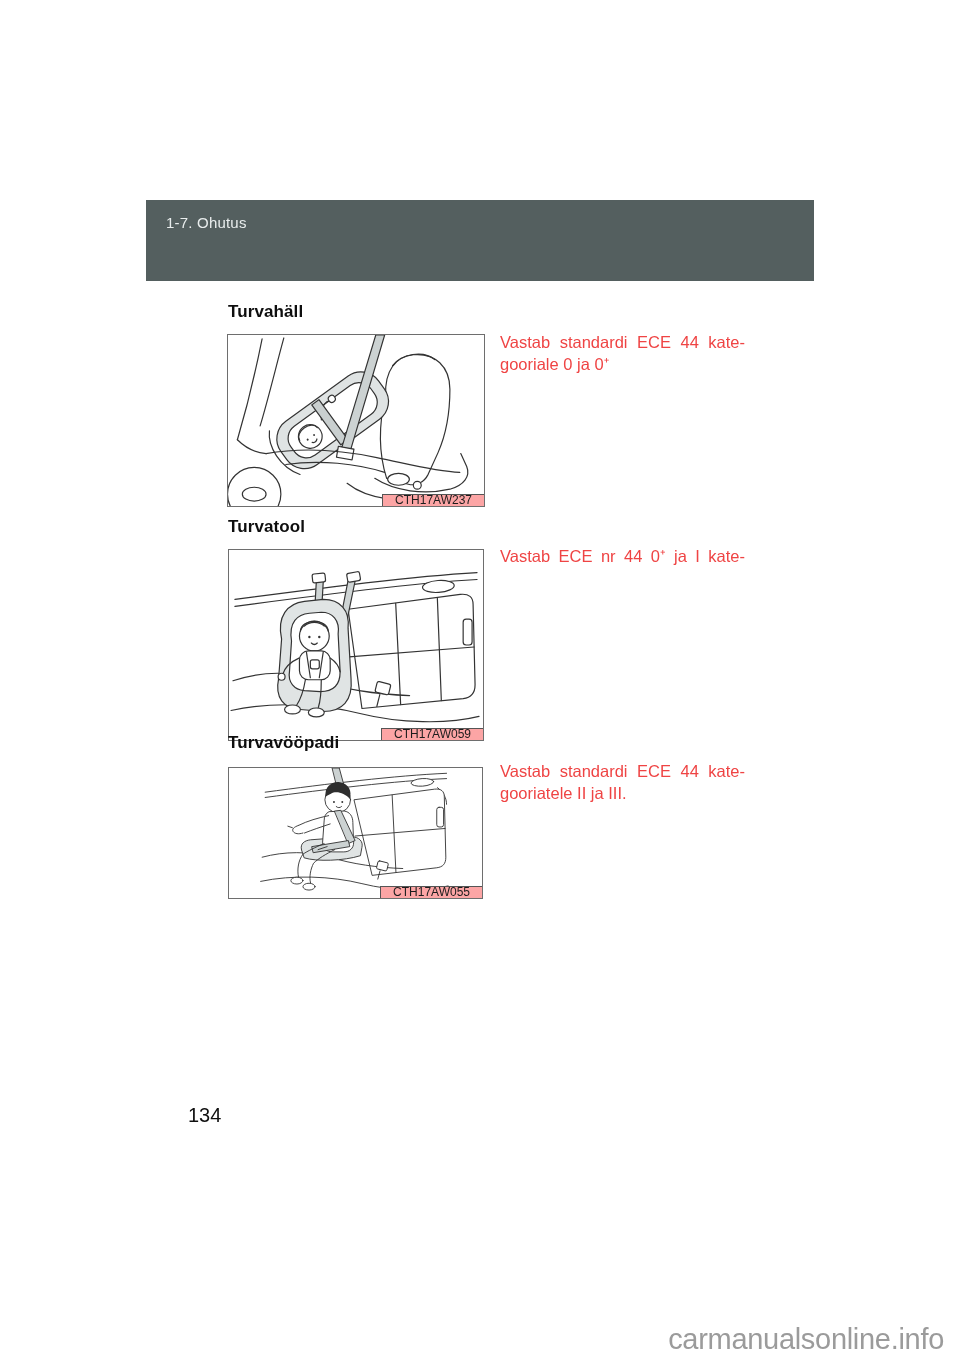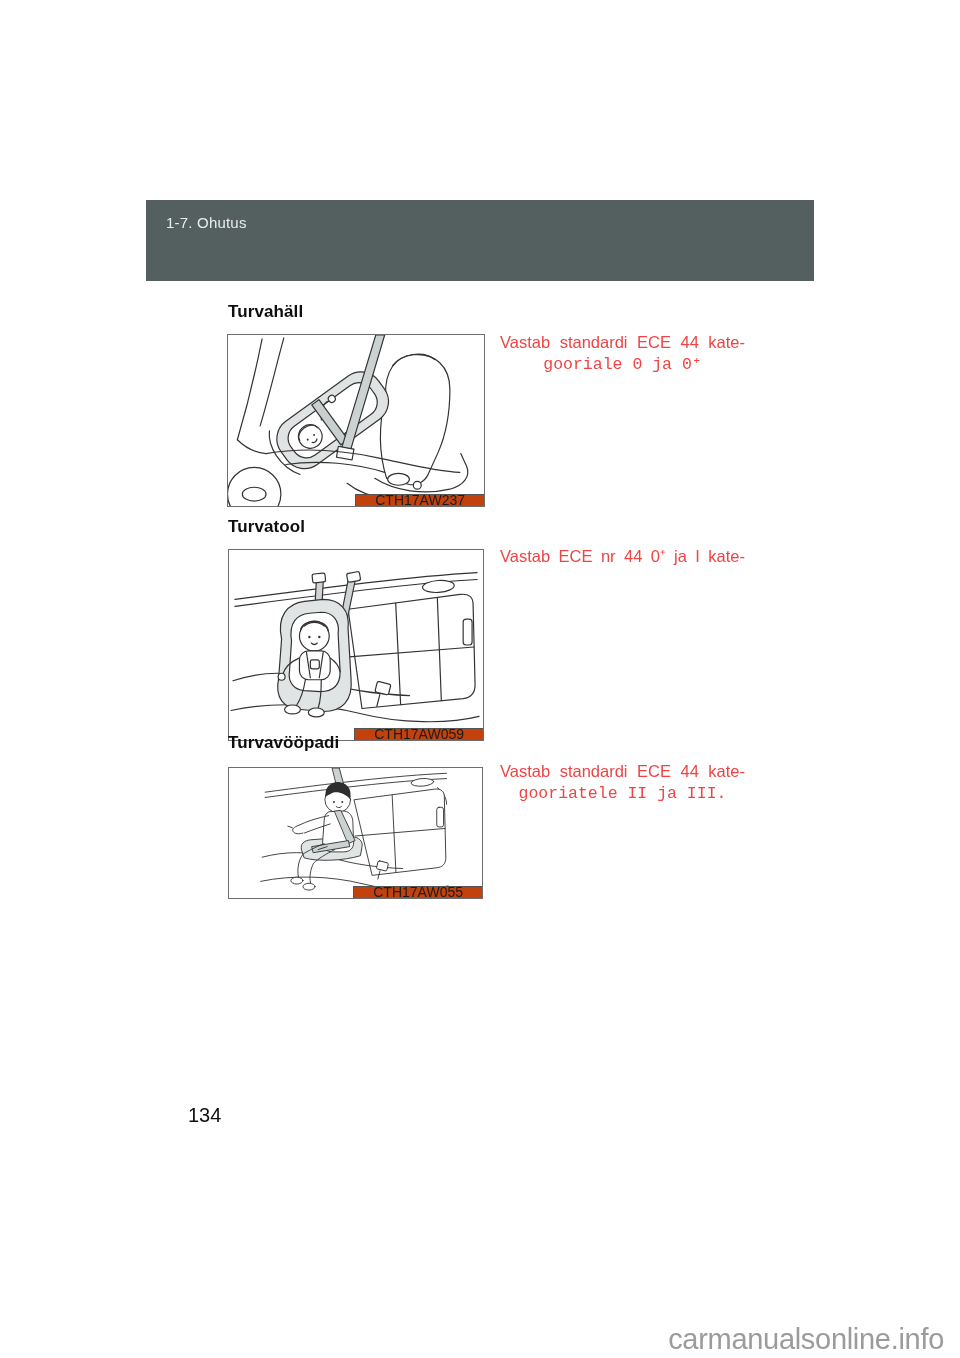--- a/index.html
+++ b/index.html
@@ -18,30 +18,30 @@
   .heading {
     position:absolute; left:228px; font-size:17px; font-weight:bold;
     line-height:20px; color:#0e0e0e; letter-spacing:0.1px;
   }
   .figure {
     position:absolute; border:1px solid #6e6e6e; background:#ffffff;
     box-sizing:border-box;
   }
   .figure svg { display:block; width:100%; height:100%; }
   .figcode {
-    position:absolute; right:0; bottom:0; font-size:14px; line-height:11px;
-    padding:0 19px; color:#1c1c1c; background:#c2410c;
+    position:absolute; right:0; bottom:0; font-size:12px; line-height:11px;
+    padding:0 12px; color:#1c1c1c; background:#fca5a5;
     border-top:1px solid #555; border-left:1px solid #555;
   }
   .desc {
     position:absolute; left:500px; width:245px; font-size:16.5px;
     line-height:21.5px; color:#ef4444;
   }
   .desc .l1 { text-align:justify; text-align-last:justify; white-space:normal; }
-  .desc .l2 { text-align:center;font-family:Liberation Mono, monospace; }
+  .desc .l2 { text-align:left; }
   .pagenum {
     position:absolute; left:188px; top:1104px; font-size:20px; color:#101010;
   }
   .watermark {
     position:absolute; right:16px; bottom:2px; font-size:29px;
     color:#9B9B9B; letter-spacing:-0.3px;
   }
 </style>
 </head>
 <body>

